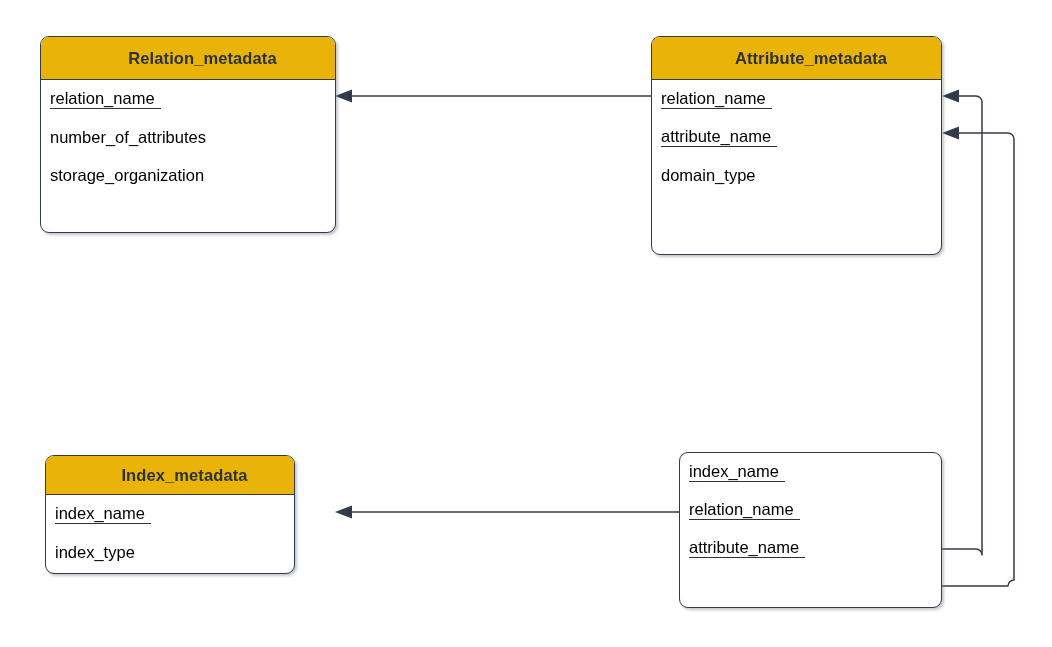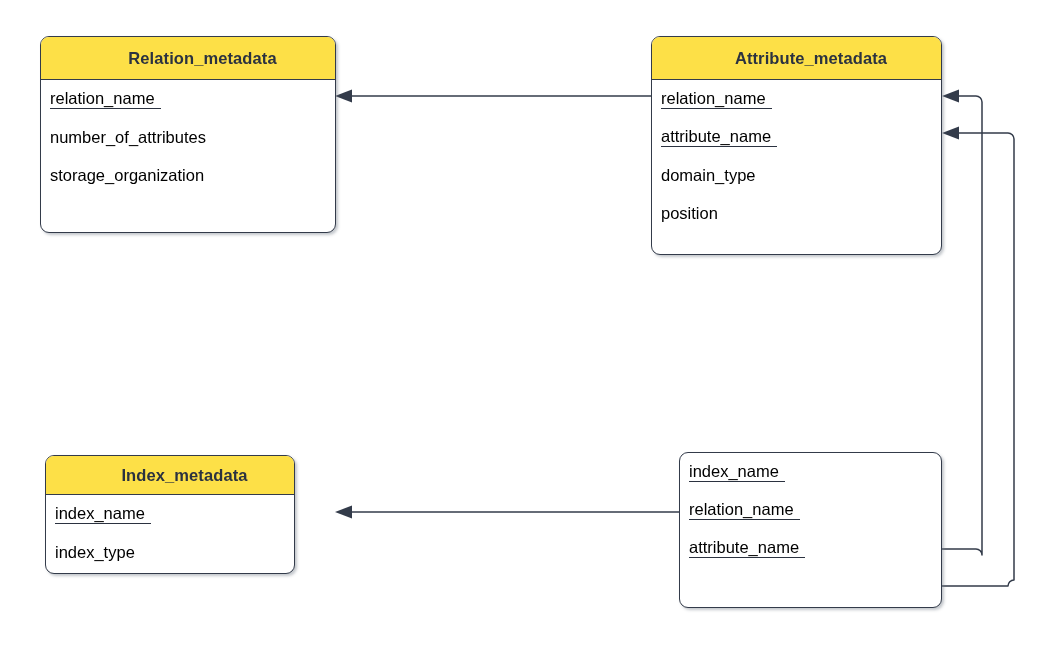--- a/index.html
+++ b/index.html
@@ -40,21 +40,21 @@
     z-index: 2;
     box-sizing: border-box;
     border: 1.4px solid #333b4a;
     border-radius: 9px;
     background: #ffffff;
     box-shadow: 2px 2px 3px rgba(120,128,140,0.45);
     overflow: hidden;
   }
 
   .entity-header {
-    background: #fde047;
+    background: #eab308;
     border-bottom: 1.4px solid #333b4a;
     text-align: center;
     font-weight: bold;
     font-size: 16.5px;
     color: #2b3240;
     letter-spacing: 0.1px;
     box-sizing: border-box;
     display: flex;
     align-items: center;
     justify-content: center;
@@ -171,23 +171,20 @@
     <div class="entity-body">
       <div class="attribute-row">
         <span class="attribute-label key">relation_name</span>
       </div>
       <div class="attribute-row">
         <span class="attribute-label key">attribute_name</span>
       </div>
       <div class="attribute-row">
         <span class="attribute-label">domain_type</span>
       </div>
-      <div class="attribute-row">
-        <span class="attribute-label">position</span>
-      </div>
     </div>
   </div>
 
   <div class="entity" id="entity-index-metadata">
     <div class="entity-header">Index_metadata</div>
     <div class="entity-body">
       <div class="attribute-row">
         <span class="attribute-label key">index_name</span>
       </div>
       <div class="attribute-row">

